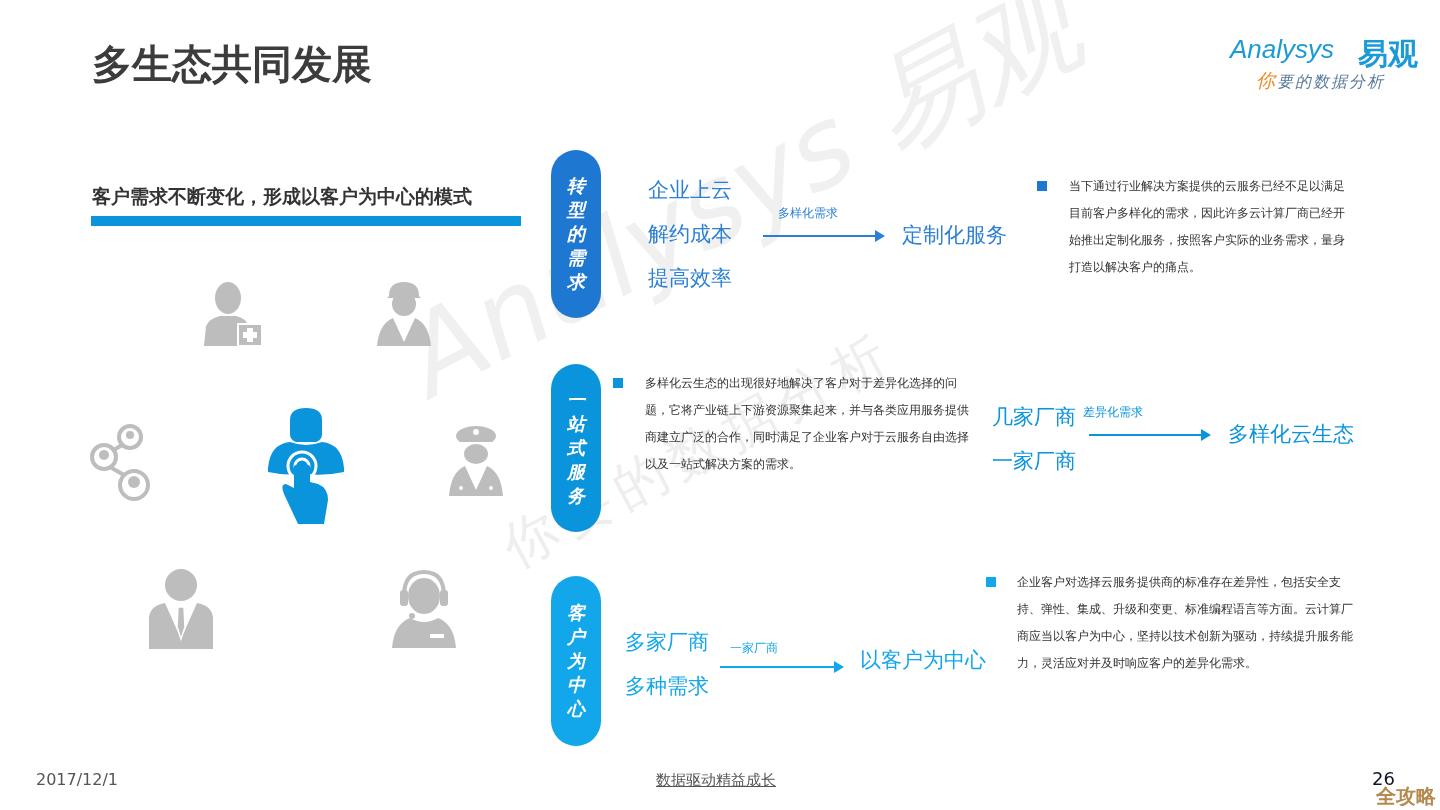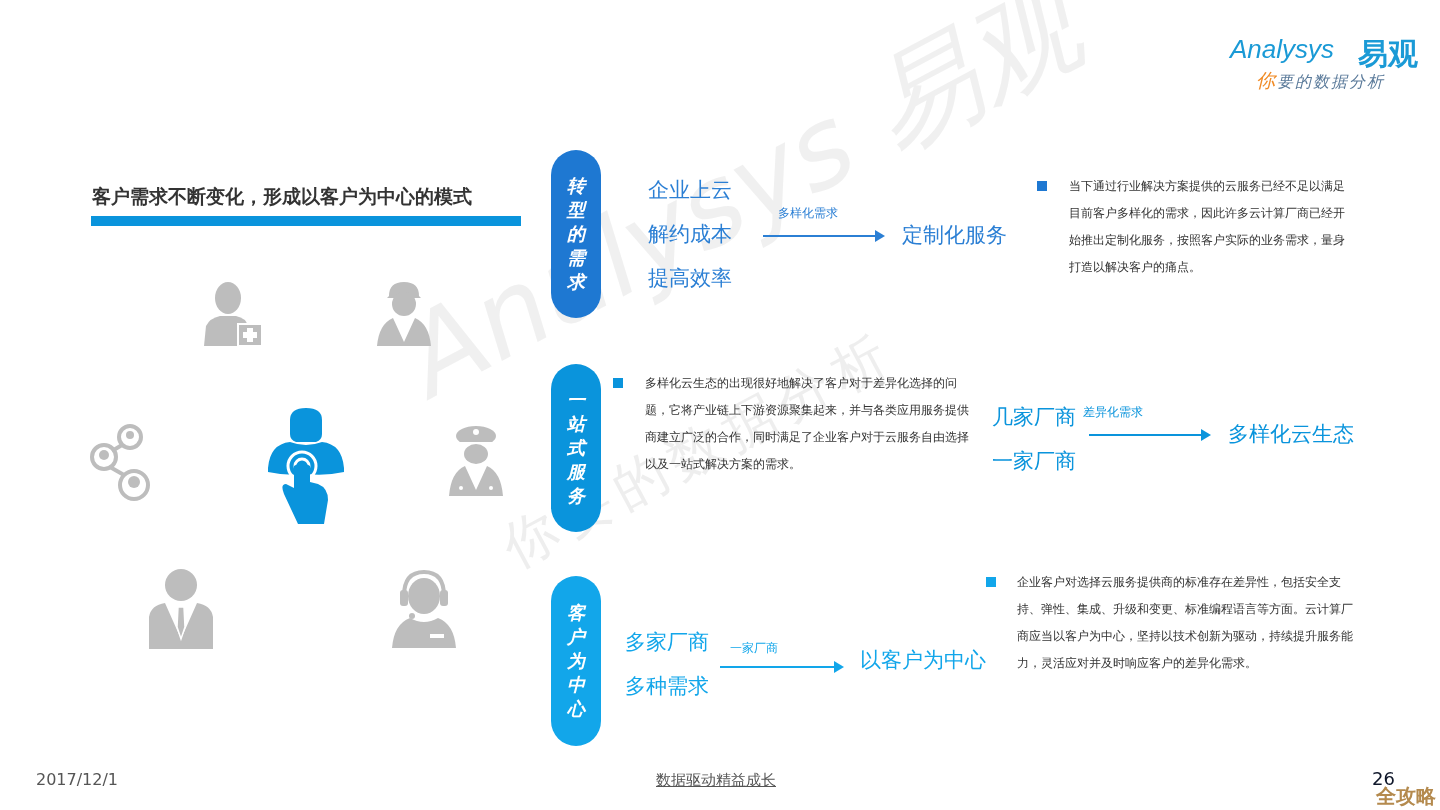--- a/index.html
+++ b/index.html
@@ -35,20 +35,21 @@
   .watermark2 { position:absolute; left:490px; top:520px; font-size:54px; color:rgba(200,200,200,0.3);
                transform:rotate(-28deg); transform-origin:left top; pointer-events:none; white-space:nowrap; letter-spacing:8px;}
 </style>
 </head>
 <body>
 
 <div class="watermark">Analysys 易观</div>
 <div class="watermark2">你要的数据分析</div>
 
 <div class="abs title">
+  <div>多生态共同发展</div>
 </div>
 
 <div class="abs logo">
   <span class="logo-en">Analysys</span>
   <span class="logo-cn">易观</span>
   <span class="logo-tag"><span class="first">你</span><span>要的数据分析</span></span>
 </div>
 
 <div class="abs subhead">客户需求不断变化，形成以客户为中心的模式</div>
 <div class="abs subhead-bar"></div>

